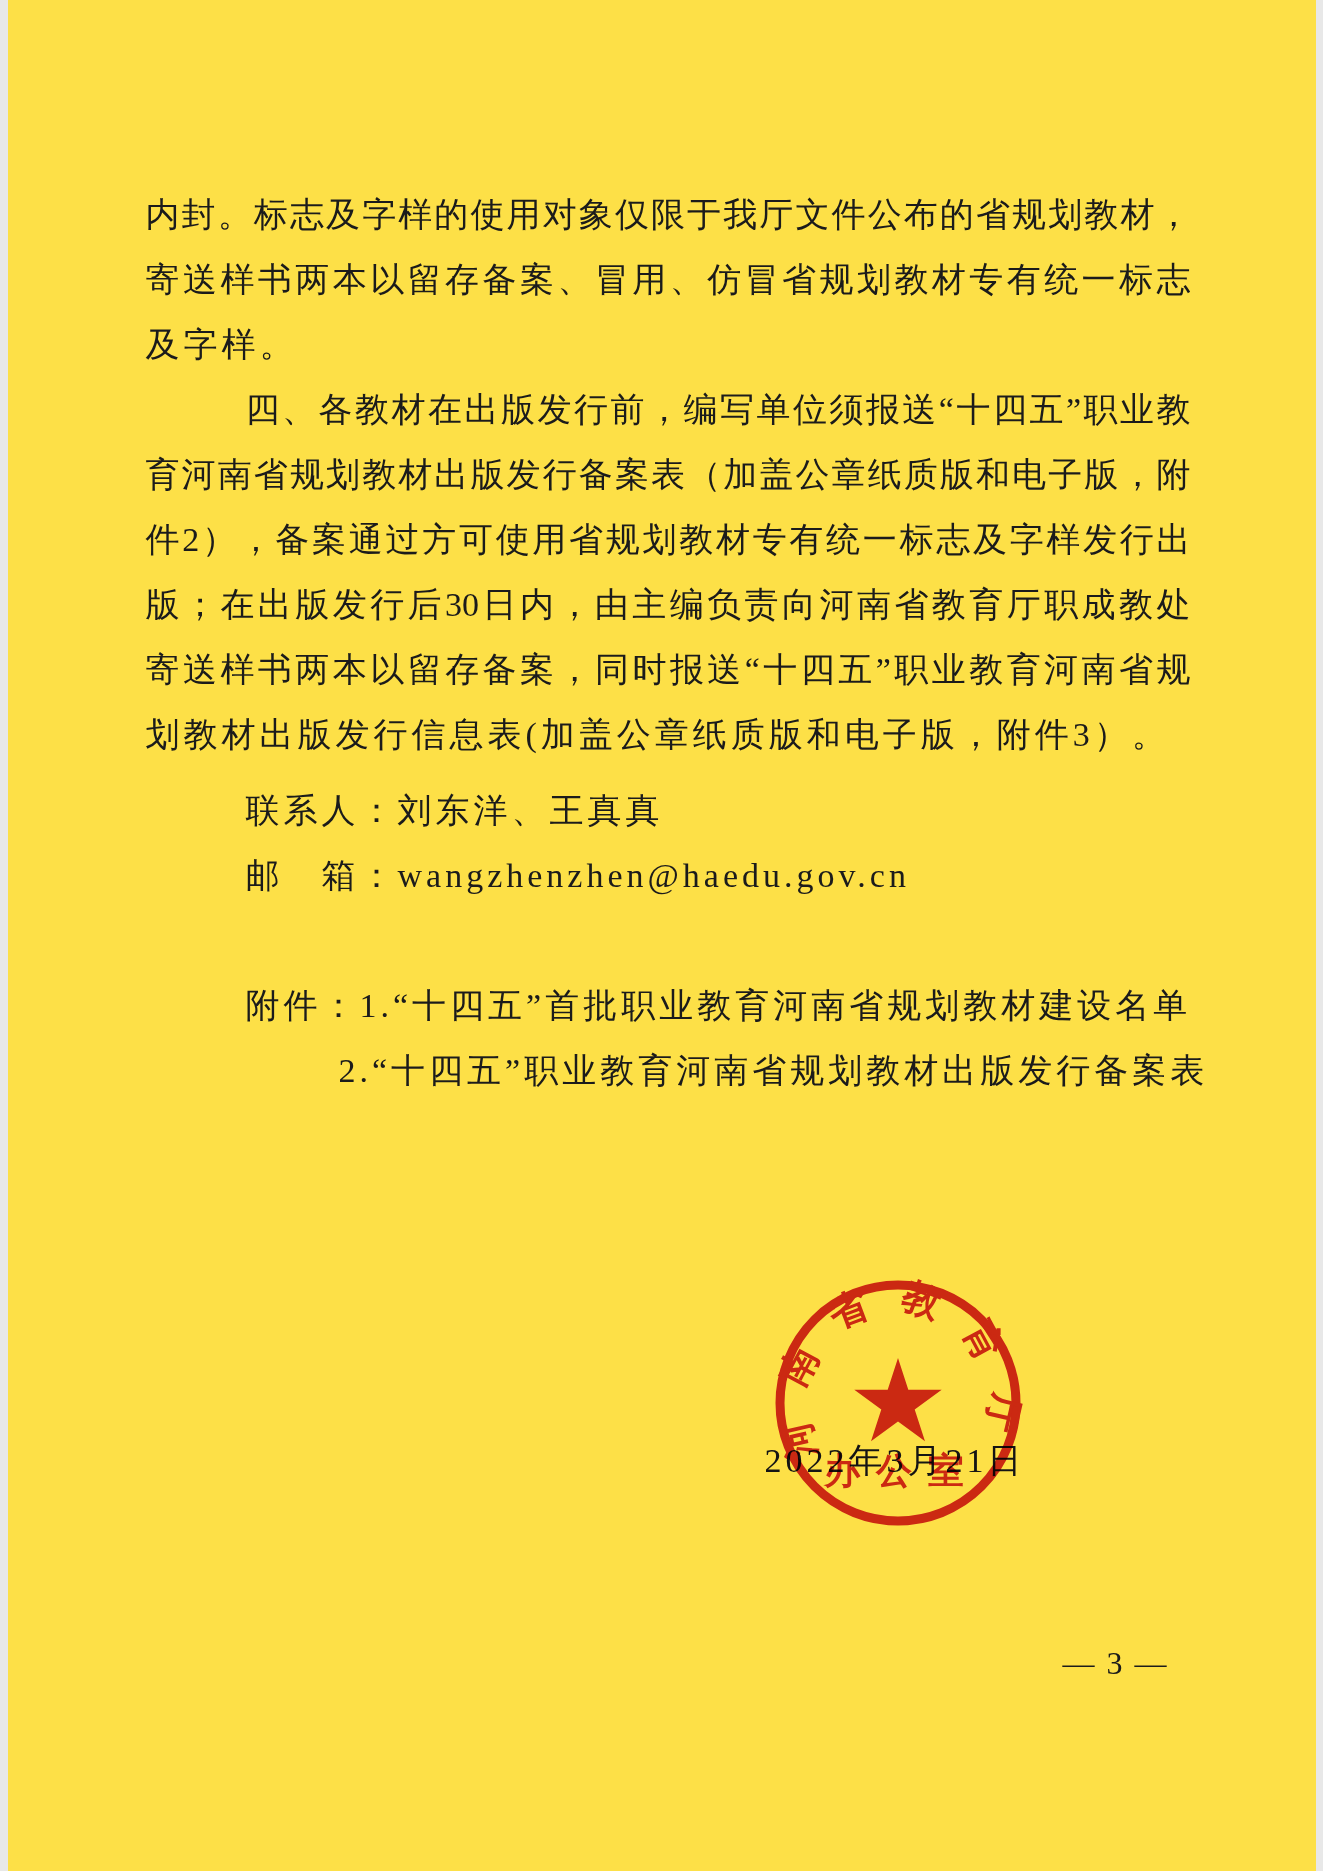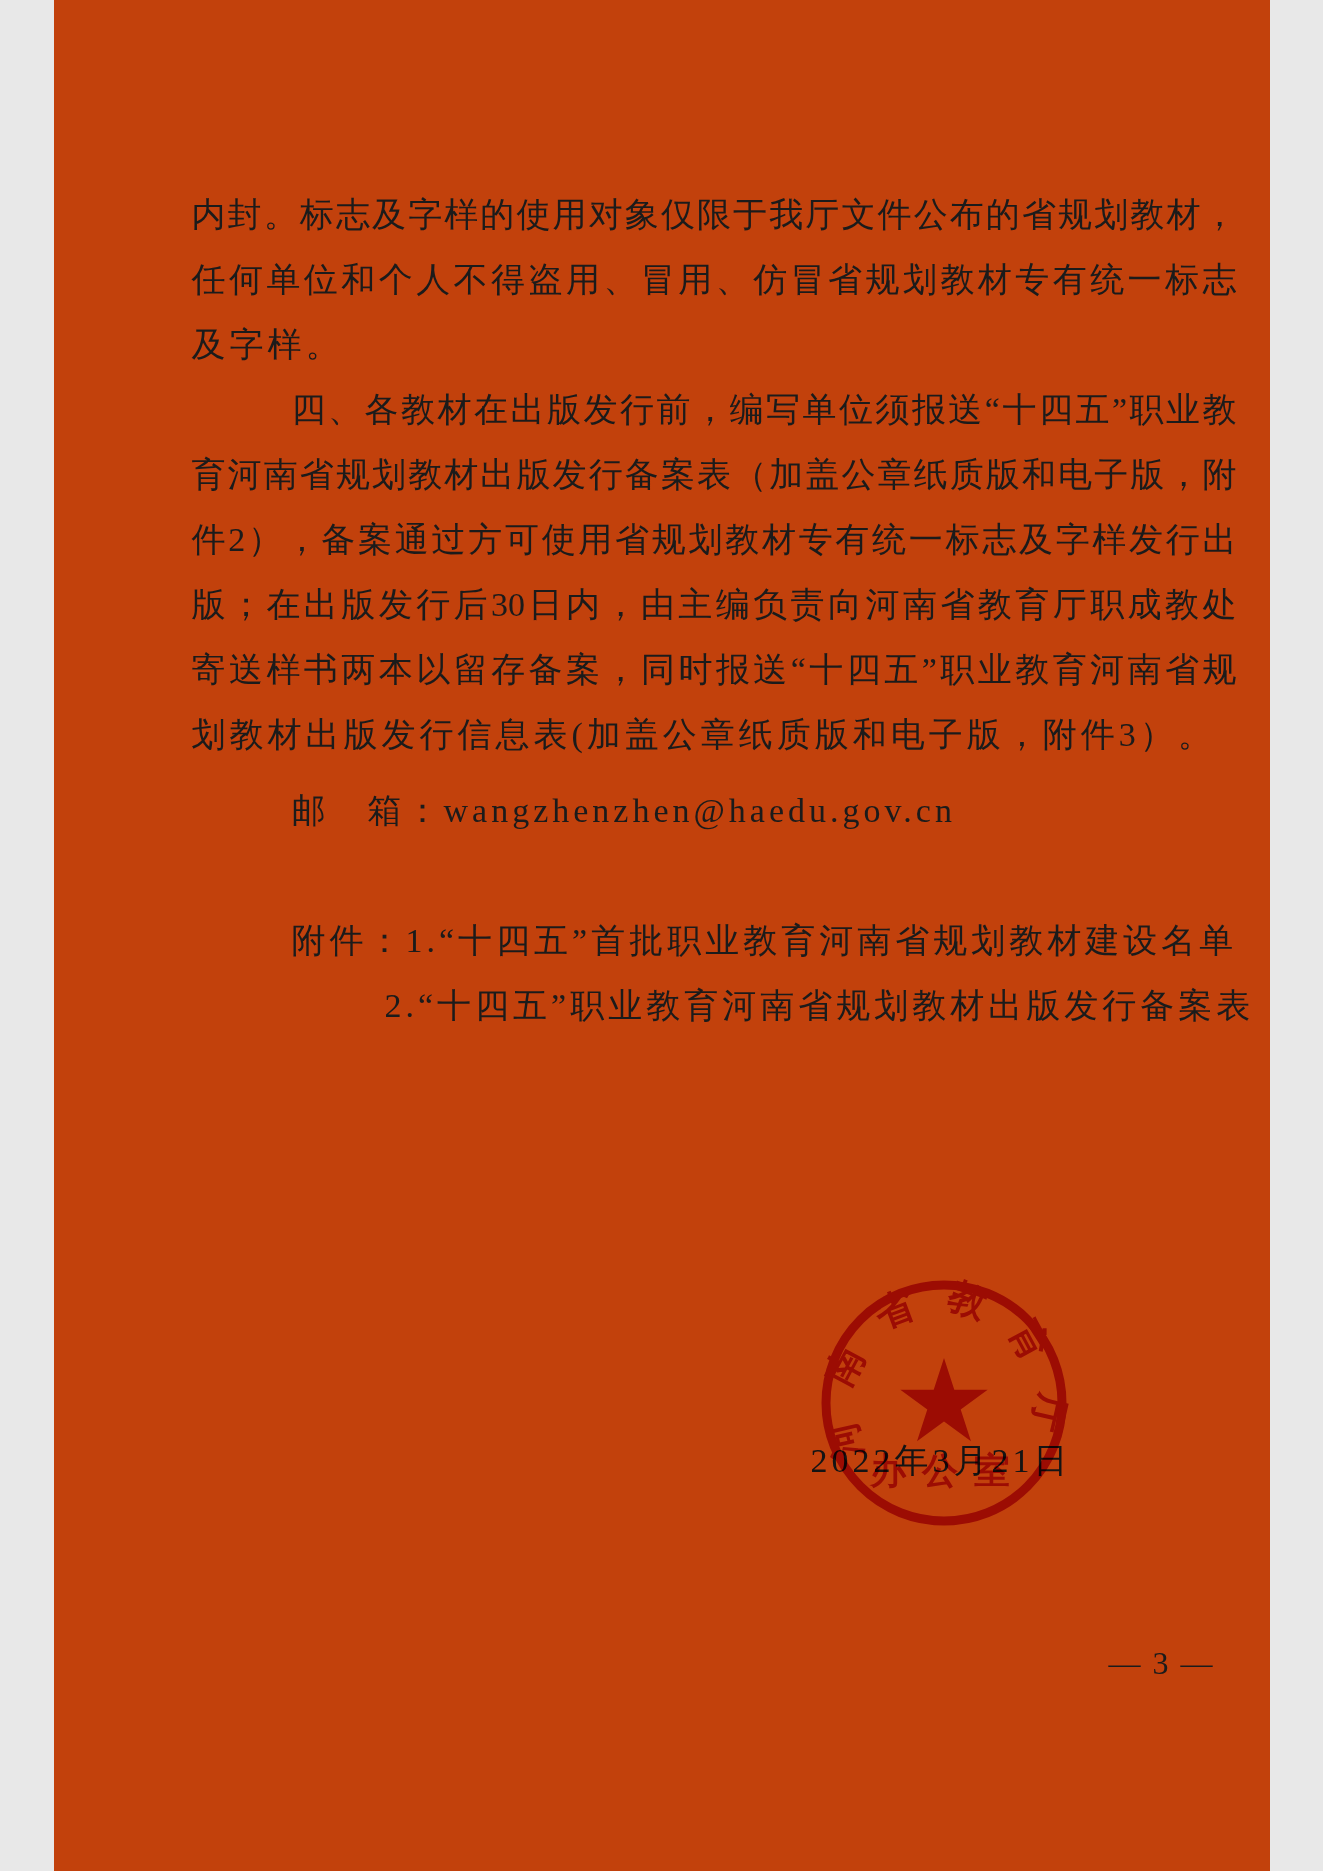--- a/index.html
+++ b/index.html
@@ -1,19 +1,19 @@
 <!DOCTYPE html>
 <html><head>
 <meta charset="utf-8">
 <style>
   html,body{margin:0;padding:0;background:#e8e8e8;}
   .page{
     position:relative;
-    width:1216px;height:1871px;
-    background:#c2410c;
+    width:1308px;height:1871px;
+    background:#fde047;
     margin:0 auto;
     overflow:hidden;
     font-family:"Liberation Serif","DejaVu Serif",serif;
     color:#1b1b1b;
   }
   .body{
     position:absolute;left:138px;top:182px;width:1045px;
     font-size:34px;
   }
   .line{
@@ -49,31 +49,32 @@
     color:#1b1b1b;white-space:nowrap;
   }
 </style>
 </head>
 <body>
 
 <div class="page">
 
   <div class="body">
     <div class="line fill">内封。标志及字样的使用对象仅限于我厅文件公布的省规划教材，</div>
-    <div class="line fill">任何单位和个人不得盗用、冒用、仿冒省规划教材专有统一标志</div>
+    <div class="line fill">寄送样书两本以留存备案、冒用、仿冒省规划教材专有统一标志</div>
     <div class="line plain">及字样。</div>
 
     <div class="line fill ind">四、各教材在出版发行前，编写单位须报送“十四五”职业教</div>
     <div class="line fill">育河南省规划教材出版发行备案表（加盖公章纸质版和电子版，附</div>
     <div class="line fill">件2），备案通过方可使用省规划教材专有统一标志及字样发行出</div>
     <div class="line fill">版；在出版发行后30日内，由主编负责向河南省教育厅职成教处</div>
     <div class="line fill">寄送样书两本以留存备案，同时报送“十四五”职业教育河南省规</div>
     <div class="line plain">划教材出版发行信息表(加盖公章纸质版和电子版，附件3）。</div>
 
     <div class="contact">
+      <div class="line plain ind">联系人：刘东洋、王真真</div>
       <div class="line plain ind">邮　箱：wangzhenzhen@haedu.gov.cn</div>
     </div>
 
     <div class="attachments">
       <div class="line plain ind">附件：1.“十四五”首批职业教育河南省规划教材建设名单</div>
       <div class="line plain ind2">2.“十四五”职业教育河南省规划教材出版发行备案表</div>
     </div>
   </div>
 
   <div class="date">2022年3月21日</div>

